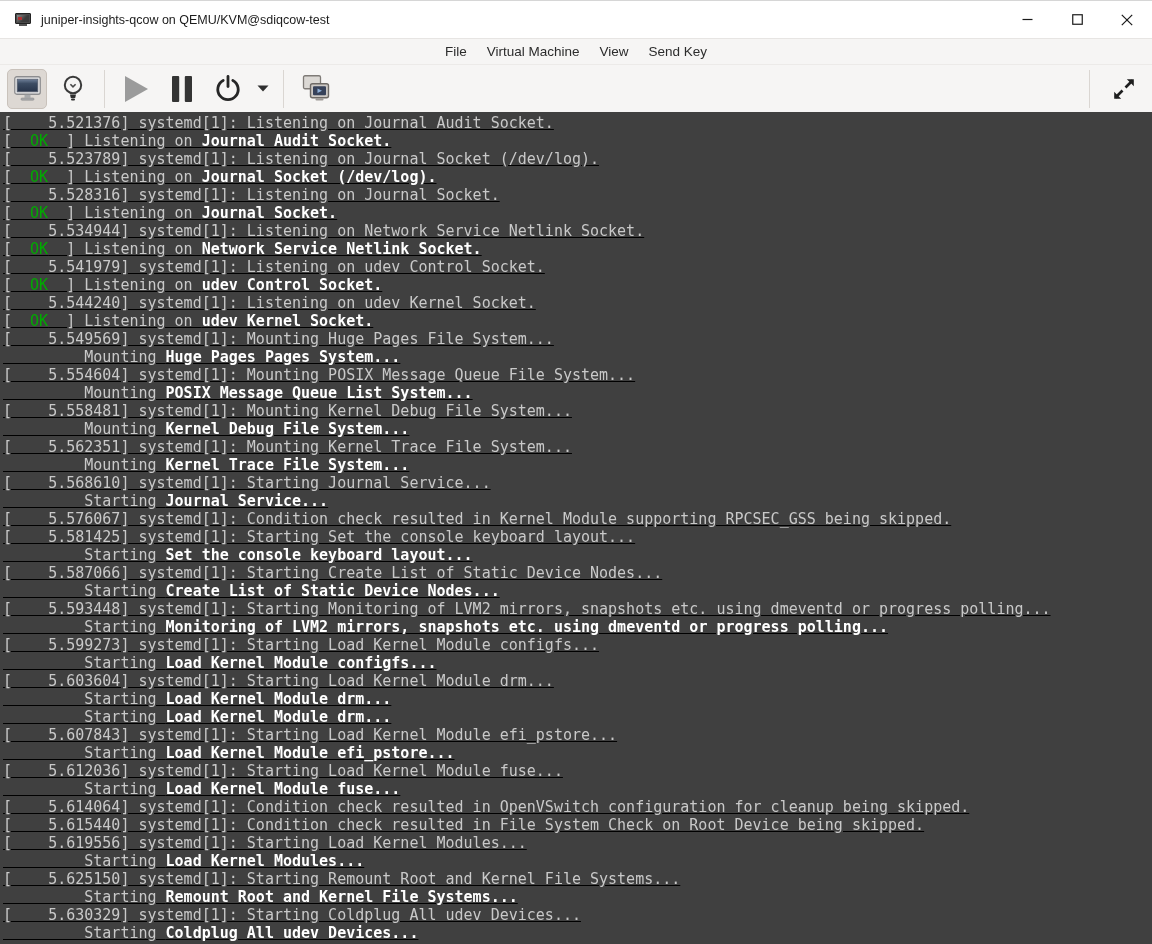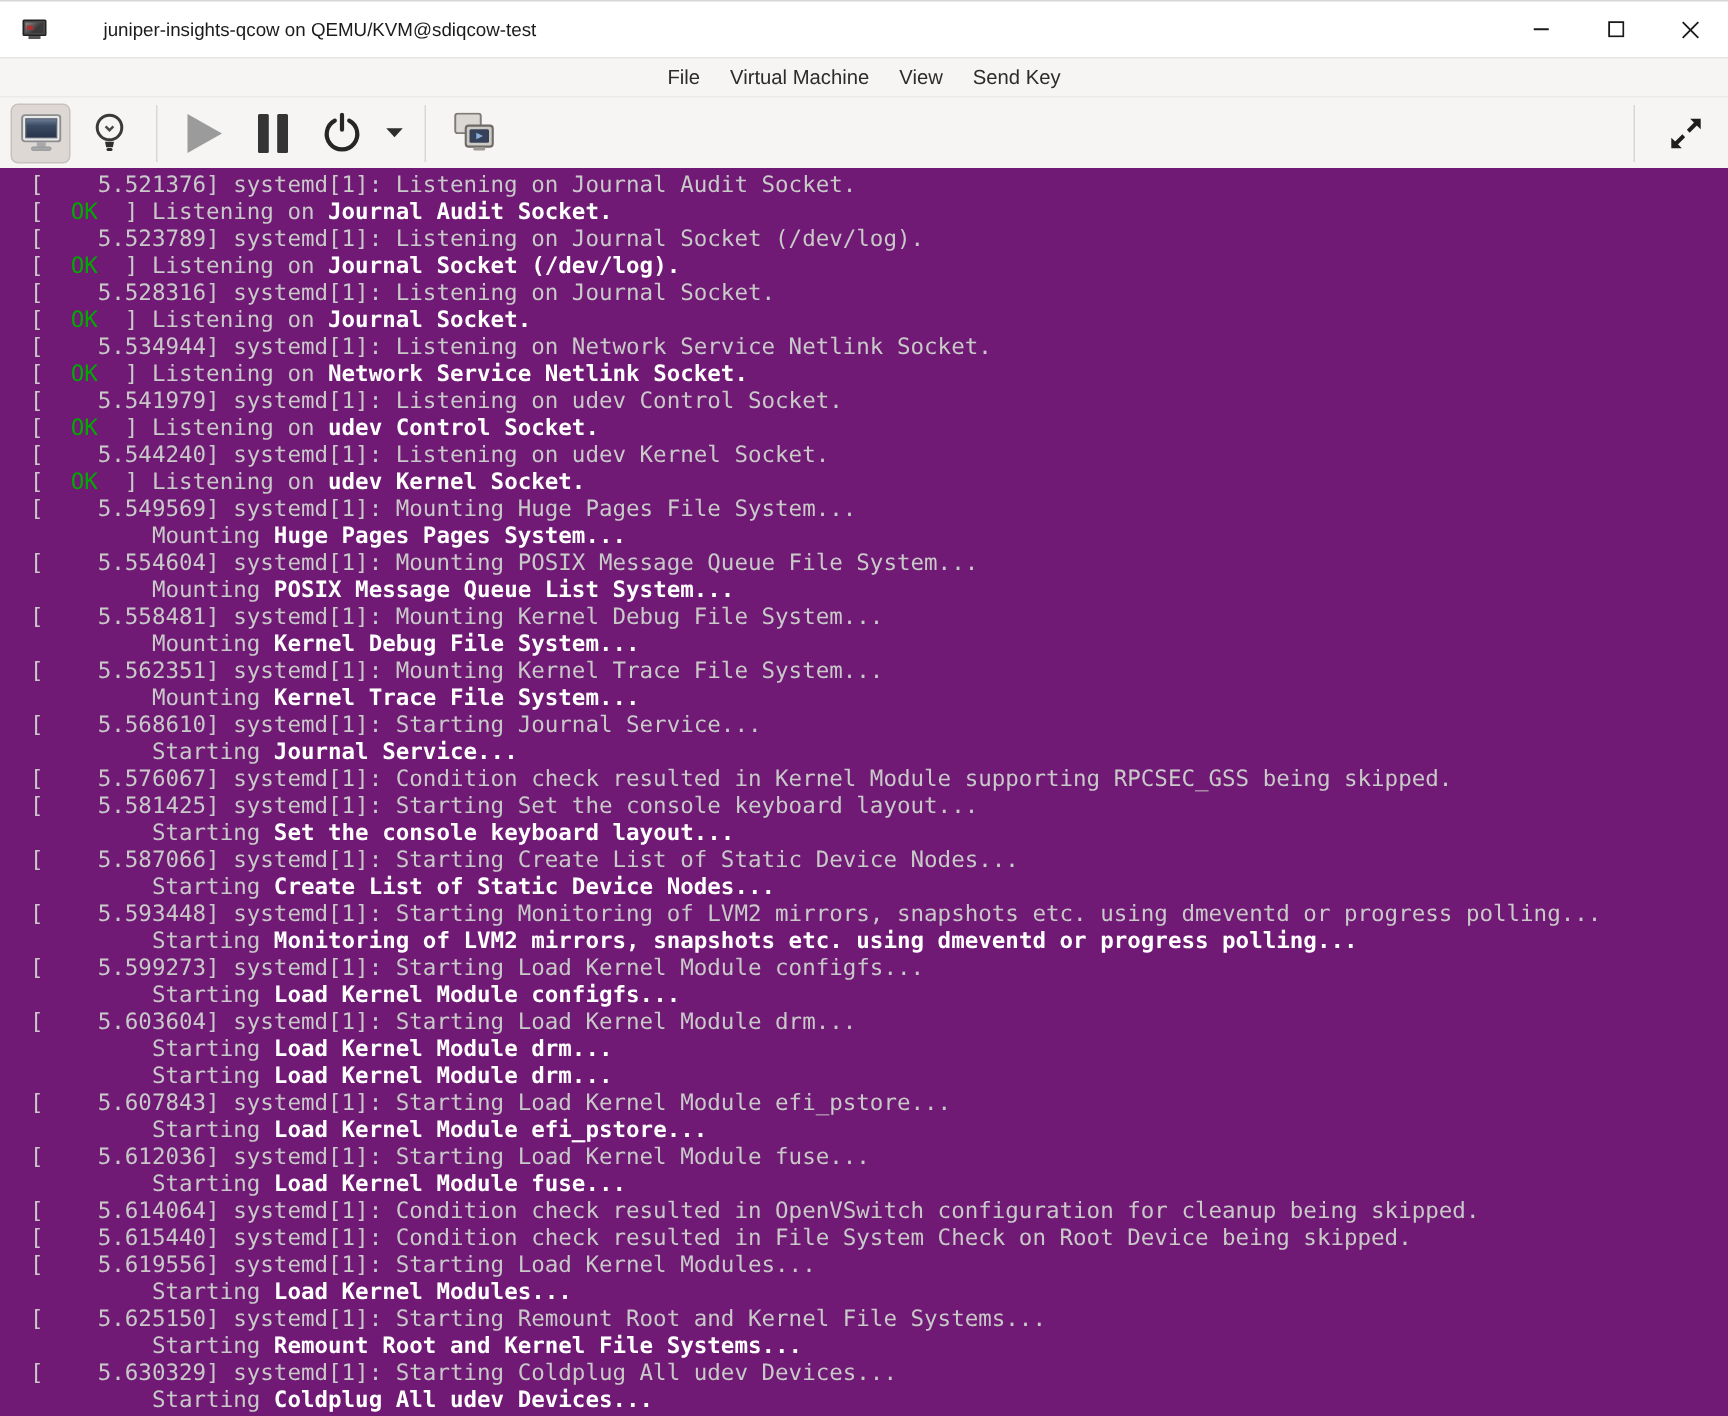--- a/index.html
+++ b/index.html
@@ -7,43 +7,43 @@
   body { font-family:"Liberation Sans", sans-serif; }
   .window { width:1152px; height:944px; display:flex; flex-direction:column; background:#000; }
 
   
   .titlebar { height:38px; background:#ffffff; border-top:1px solid #d6d6d6; display:flex; align-items:center; flex:0 0 auto; }
   .app-icon { width:17px; height:14px; margin-left:15px; margin-right:9px; position:relative; flex:0 0 auto; }
   .app-icon .scr { position:absolute; left:0; top:0; width:16px; height:11px; background:#4a4a4a; border:1px solid #222; border-radius:1px; }
   .app-icon .scr-in { position:absolute; left:2px; top:2px; width:12px; height:7px; background:linear-gradient(135deg,#8d8d8d 0%,#3a3a3a 60%); }
   .app-icon .dot { position:absolute; left:3px; top:4px; width:4px; height:3px; background:#b03030; }
   .app-icon .base { position:absolute; left:4px; top:11px; width:8px; height:2px; background:#555; }
-  .title-text { font-size:12.5px; color:#1b1b1b; white-space:nowrap;margin-left:28px; }
+  .title-text { font-size:12.5px; color:#1b1b1b; white-space:nowrap; }
   .win-controls { margin-left:auto; display:flex; height:100%; }
   .win-btn { width:50px; height:100%; display:flex; align-items:center; justify-content:center; cursor:default; }
   .win-btn svg { display:block; }
 
   
   .menubar { height:26px; background:#f6f5f4; border-top:1px solid #e7e5e3; display:flex; align-items:stretch; flex:0 0 auto;justify-content:center; }
   .menu-item { display:flex; align-items:center; padding:0 10px; font-size:13.5px; color:#2c2c2c; white-space:nowrap; }
 
   
   .toolbar { height:48px; background:#f6f5f4; border-top:1px solid #eceae8; display:flex; align-items:center; flex:0 0 auto; }
   .tb-btn { background:transparent; border:none; width:40px; height:40px; margin:0 3px; display:flex; align-items:center; justify-content:center; border-radius:5px; }
   .tb-btn:first-child { margin-left:7px; }
   .tb-btn.active { background:#ddd8d3; border:1px solid #c9c2bb; }
   .tb-caret { background:transparent; border:none; width:24px; height:40px; display:flex; align-items:center; justify-content:center; }
   .tb-sep { width:1px; height:38px; background:#dad6d2; margin:0 8px; }
   .tb-spacer { flex:1 1 auto; }
   .tb-right-sep { width:1px; height:38px; background:#dad6d2; margin-right:12px; }
   .fullscreen-btn { background:transparent; border:none; width:44px; height:40px; margin-right:6px; display:flex; align-items:center; justify-content:center; }
 
   
-  .console { flex:1 1 auto; background:#701a75; overflow:hidden; padding:2px 0 0 20px;
-             font-family:"DejaVu Sans Mono", monospace; font-size:15px; line-height:18px; }
+  .console { flex:1 1 auto; background:#404040; overflow:hidden; padding:2px 0 0 3px;
+             font-family:"DejaVu Sans Mono", monospace; font-size:15px; line-height:18px;text-decoration:underline; }
   .cline { white-space:pre; height:18px; }
   .seg-g { color:#c9c9c9; }
   .seg-o { color:#00ab00; }
   .seg-w { color:#ffffff; font-weight:bold; }
 </style>
 </head>
 <body>
 
 <div class="window">
 

